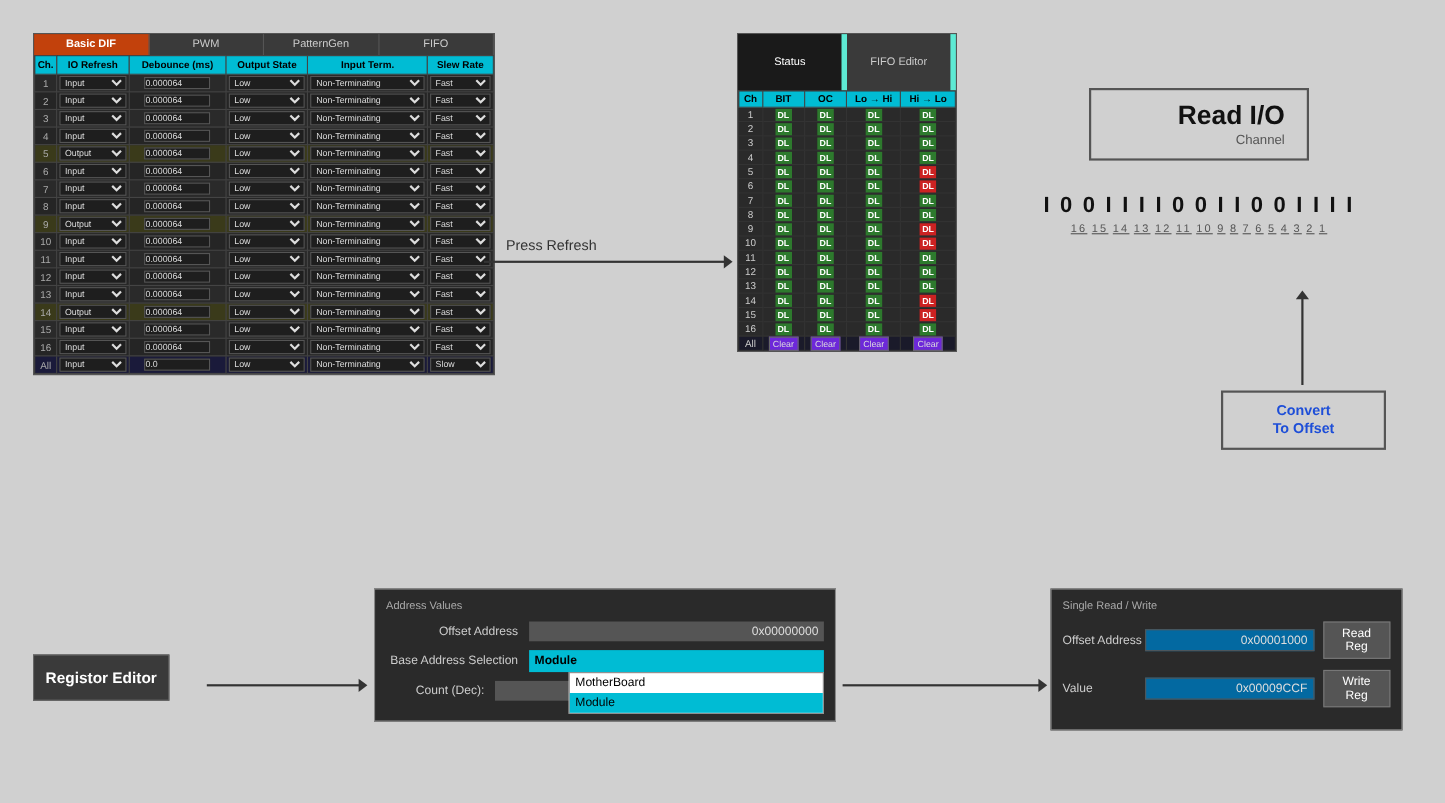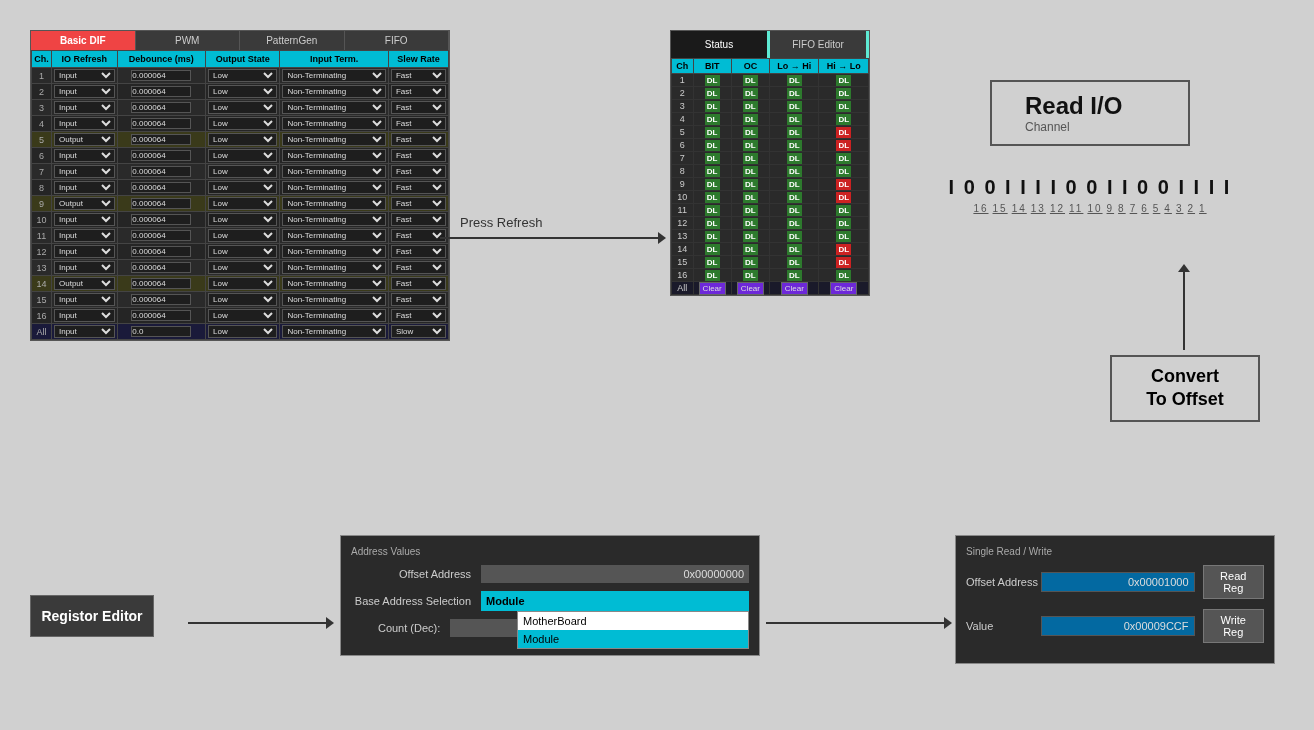--- a/index.html
+++ b/index.html
@@ -29,21 +29,21 @@
     .tab-item {
       flex: 1;
       text-align: center;
       padding: 4px 2px;
       color: #ccc;
       font-size: 10px;
       border-right: 1px solid #555;
       cursor: pointer;
     }
     .tab-item.active {
-      background: #ef4444;
+      background: #c2410c;
       color: white;
       font-weight: bold;
     }
     .config-table {
       width: 100%;
       border-collapse: collapse;
       color: #ddd;
       font-size: 9px;
     }
     .config-table th {
@@ -82,24 +82,24 @@
       background: #2a2a2a;
       border: 1px solid #555;
     }
     .status-tab-row {
       display: flex;
       background: #3a3a3a;
     }
     .status-tab {
       flex: 1;
       text-align: center;
-      padding: 8px 2px;
+      padding: 20px 2px;
       color: #ccc;
       font-size: 10px;
-      border-right: 3px solid #5eead4;
+      border-right: 5px solid #5eead4;
     }
     .status-tab.active {
       background: #1a1a1a;
       color: white;
     }
     .status-table {
       width: 100%;
       border-collapse: collapse;
       font-size: 9px;
     }
@@ -142,22 +142,22 @@
 
     
     .read-io-panel {
       position: absolute;
       top: 80px;
       left: 920px;
       width: 340px;
     }
     .read-io-box {
       border: 2px solid #555;
-      padding: 10px 33px;
-      text-align: left;
+      padding: 10px 20px;
+      text-align: right;
       background: #d0d0d0;
       display: inline-block;
       width: 200px;
       margin-left: 70px;
     }
     .read-io-title {
       font-size: 24px;
       font-weight: bold;
       color: #111;
     }
@@ -189,23 +189,23 @@
       position: absolute;
       top: 355px;
       left: 1110px;
       border: 2px solid #555;
       padding: 8px 12px;
       background: #d0d0d0;
       text-align: center;
       width: 150px;
     }
     .convert-label {
-      font-size: 18px;
+      font-size: 13px;
       font-weight: bold;
-      color: #000000;
+      color: #1d4ed8;
       line-height: 1.3;
     }
     .vertical-arrow {
       position: absolute;
       top: 270px;
       left: 1183px;
       width: 2px;
       height: 80px;
       background: #333;
     }

